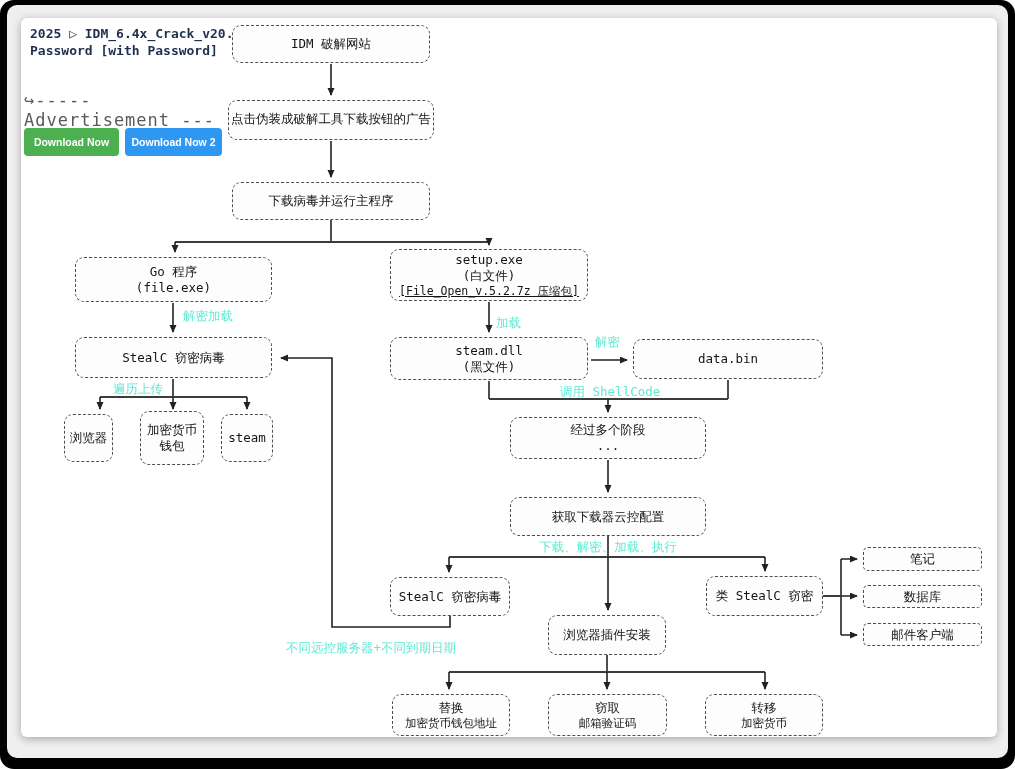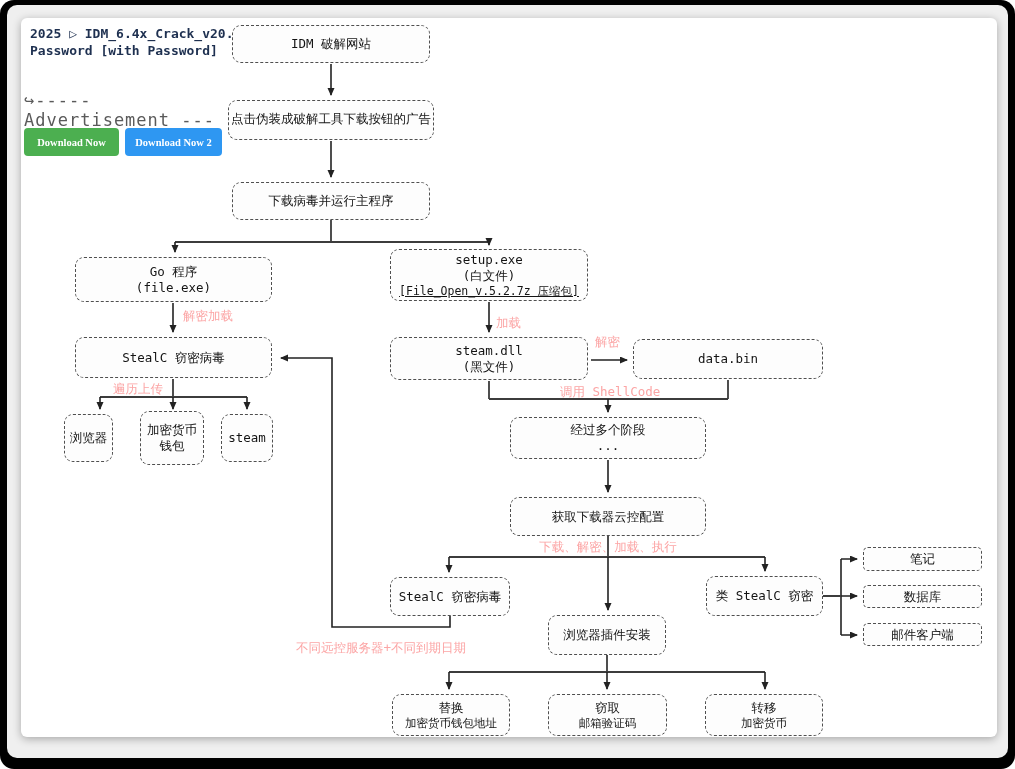--- a/index.html
+++ b/index.html
@@ -5,29 +5,29 @@
   html,body{margin:0;padding:0;background:#fff;}
   .frame{position:relative;width:1015px;height:769px;background:#000;border-radius:14px;overflow:hidden;
          font-family:"DejaVu Sans Mono","DejaVu Sans","Liberation Sans",sans-serif;}
   .page{position:absolute;left:7px;top:5px;width:1001px;height:753px;background:#efefef;border-radius:10px;}
   .card{position:absolute;left:21px;top:18px;width:976px;height:719px;background:#ffffff;border-radius:6px;
         box-shadow:0 2px 9px rgba(0,0,0,.30);}
   .hdr{position:absolute;left:30px;top:25px;font-size:13px;font-weight:bold;color:#1e3050;line-height:17px;white-space:pre;}
   .adline{position:absolute;left:24px;top:90px;width:200px;font-size:17px;color:#5a5a5a;letter-spacing:1px;}
   .btn{position:absolute;height:28px;border-radius:4px;color:#fff;font-size:10.5px;font-weight:bold;
        display:flex;align-items:center;justify-content:center;cursor:pointer;border:none;
-       font-family:Liberation Serif, serif;}
+       font-family:Liberation Sans, sans-serif;}
   .btn-green{left:24px;top:128px;width:95px;background:#4caf50;}
   .btn-blue{left:125px;top:128px;width:97px;background:#2e97f2;}
   .node{position:absolute;box-sizing:border-box;border:1.6px dashed #4f4f4f;border-radius:9px;background:#fdfdfd;
         display:flex;flex-direction:column;align-items:center;justify-content:center;
         font-size:12.5px;line-height:1.28;color:#141414;text-align:right;padding:1px 2px;}
   .node .sm{font-size:11.5px;}
   .node .u{text-decoration:underline;}
-  .elabel{position:absolute;font-size:12.5px;color:#fca5a5;white-space:nowrap;}
+  .elabel{position:absolute;font-size:12.5px;color:#5eead4;white-space:nowrap;}
   svg.wires{position:absolute;left:0;top:0;pointer-events:none;}
 </style>
 </head>
 <body>
 
 <div class="frame">
   <div class="page"></div>
   <div class="card"></div>
 
   <div class="hdr"><span>2025 ▷ IDM_6.4x_Crack_v20.4.zip</span>
@@ -146,14 +146,14 @@
     <span>转移</span>
     <span class="sm">加密货币</span>
   </div>
 
   <div class="elabel" style="left:183px;top:308px;">解密加载</div>
   <div class="elabel" style="left:113px;top:381px;">遍历上传</div>
   <div class="elabel" style="left:496px;top:315px;">加载</div>
   <div class="elabel" style="left:595px;top:334px;">解密</div>
   <div class="elabel" style="left:560px;top:384px;">调用 ShellCode</div>
   <div class="elabel" style="left:508px;top:539px;width:200px;text-align:center;">下载、解密、加载、执行</div>
-  <div class="elabel" style="left:296px;top:640px;">不同远控服务器+不同到期日期</div>
+  <div class="elabel" style="left:286px;top:640px;">不同远控服务器+不同到期日期</div>
 </div>
 
 </body></html>

